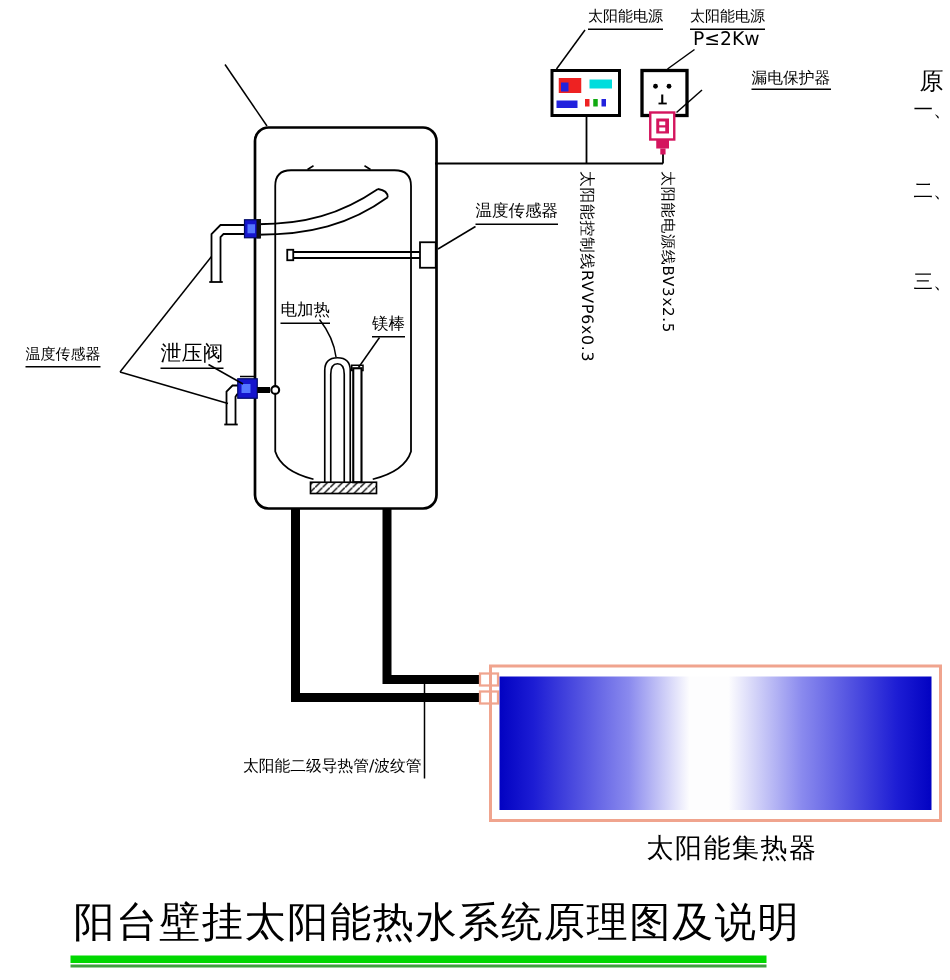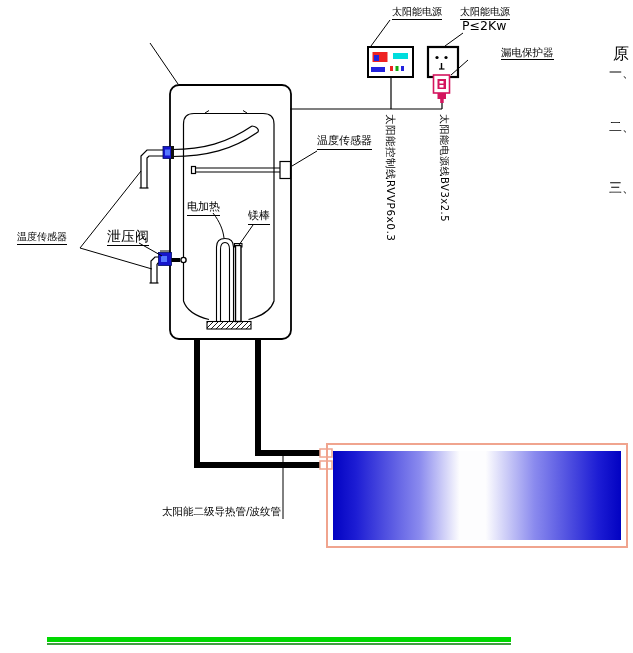--- a/index.html
+++ b/index.html
@@ -170,22 +170,24 @@
   <div class="lbl u" style="left:17px;top:231px;font-size:10px;">温度传感器</div>
 
   <div class="lbl u" style="left:107px;top:228px;font-size:14px;">泄压阀</div>
 
   <div class="lbl vert" style="left:397px;top:114px;font-size:10.5px;">太阳能控制线RVVP6x0.3</div>
 
   <div class="lbl vert" style="left:450px;top:114px;font-size:10px;">太阳能电源线BV3x2.5</div>
 
   <div class="lbl" style="left:162px;top:505px;font-size:10.5px;">太阳能二级导热管/波纹管</div>
 
+  <div class="lbl" style="left:431px;top:556px;font-size:18px;letter-spacing:1px;">太阳能集热器</div>
 
   <div class="note" style="left:613px;top:44px;font-size:16px;">原</div>
   <div class="note" style="left:609px;top:64px;font-size:13px;">一、</div>
   <div class="note" style="left:609px;top:118px;font-size:13px;">二、</div>
   <div class="note" style="left:609px;top:179px;font-size:13px;">三、</div>
 
+  <div class="title">阳台壁挂太阳能热水系统原理图及说明</div>
   <div class="gbar1"></div>
   <div class="gbar2"></div>
 
 </div>
 
 </body></html>

